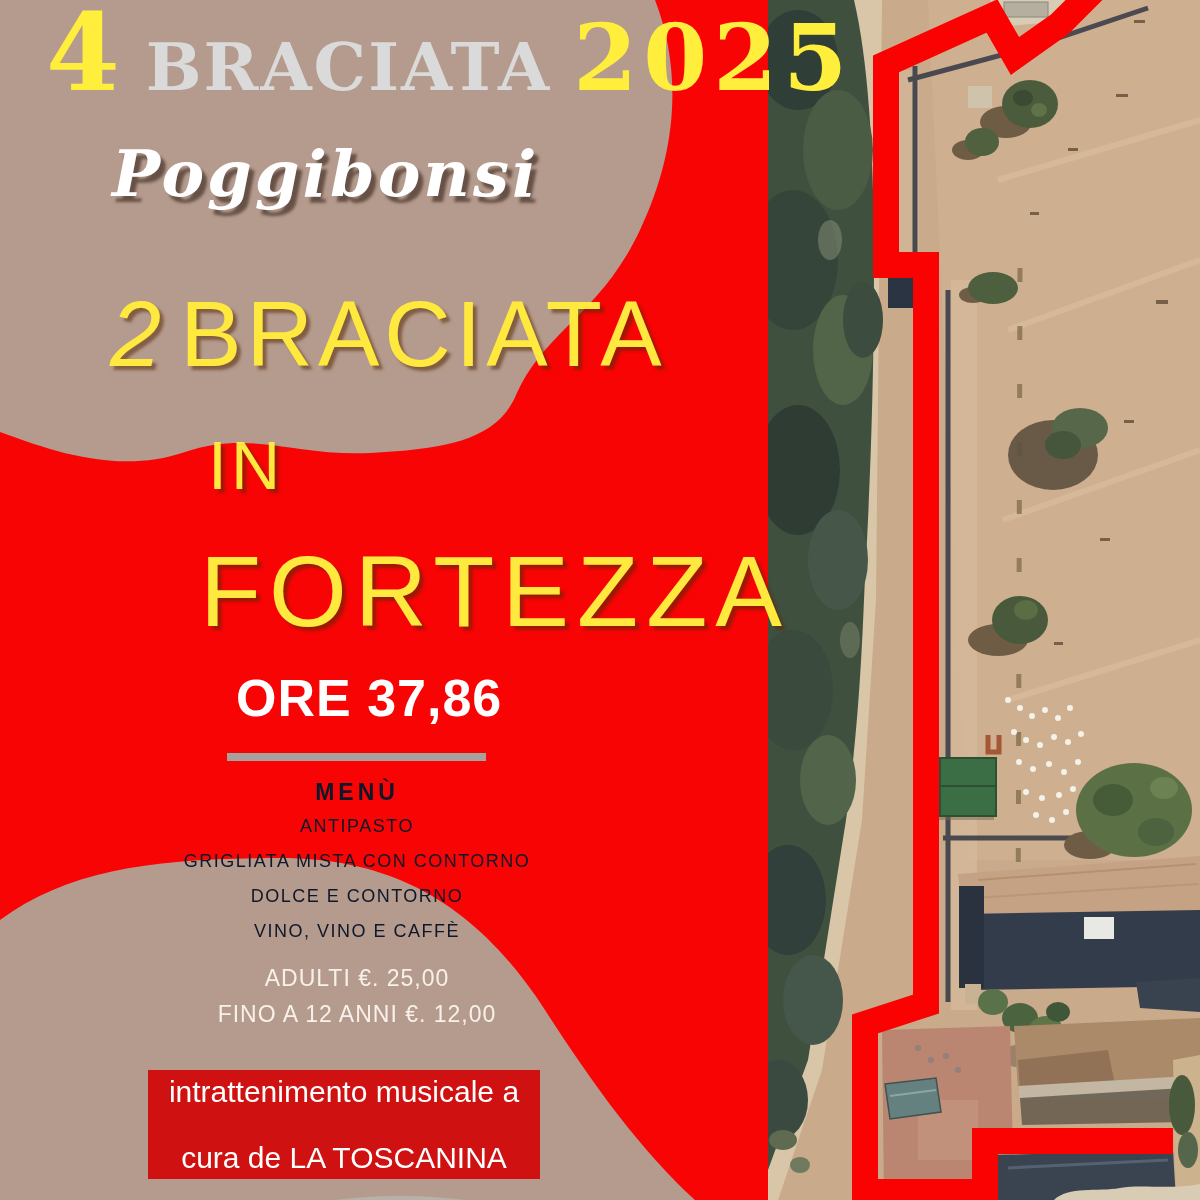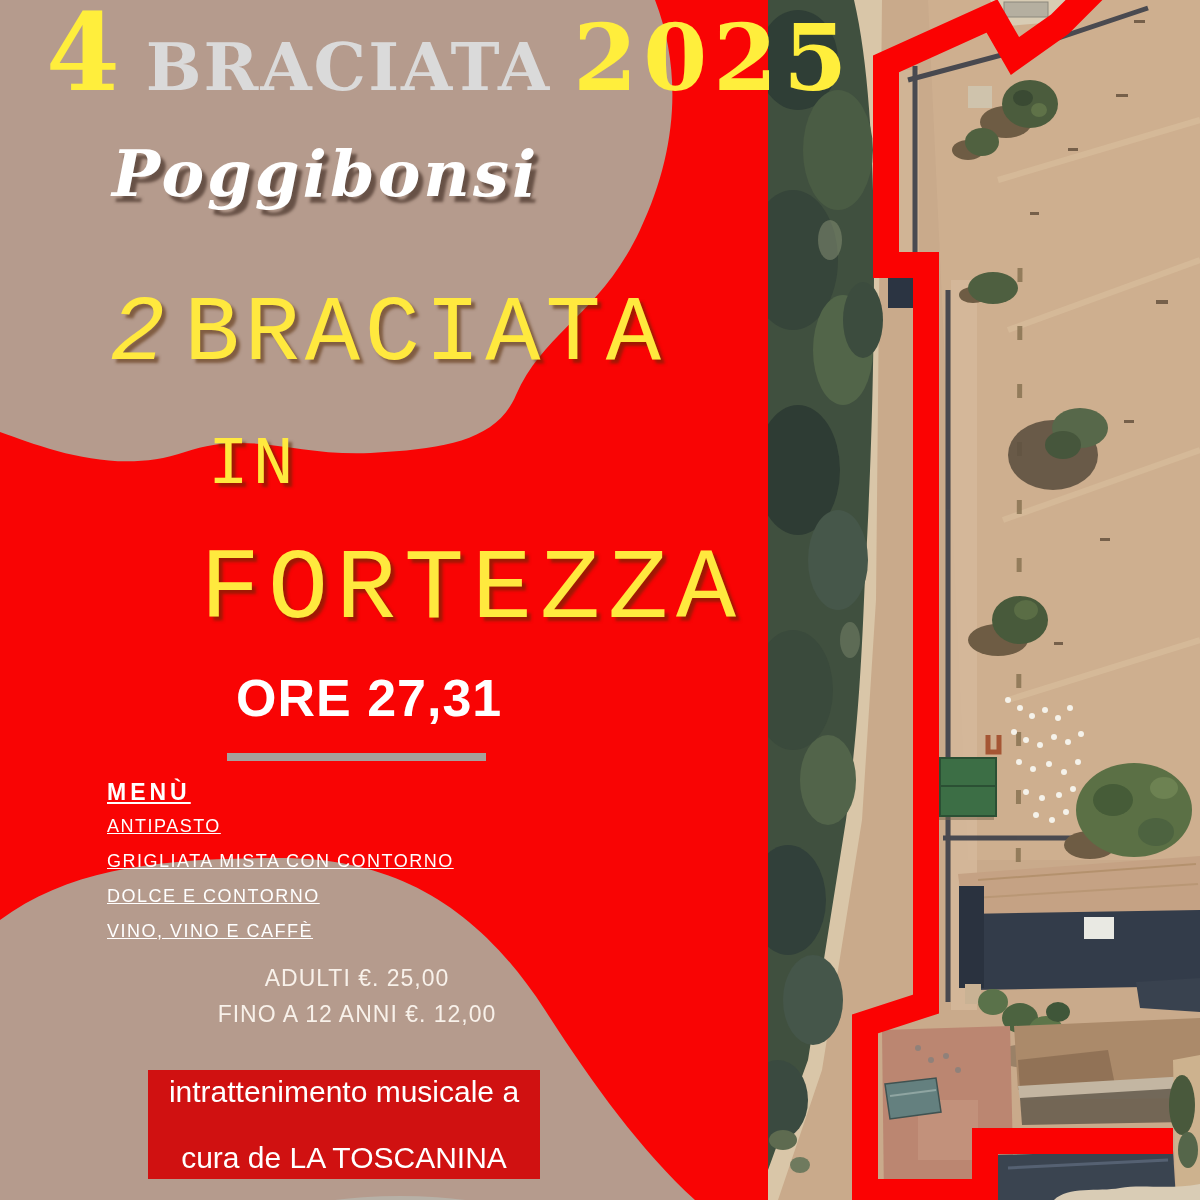--- a/index.html
+++ b/index.html
@@ -12,30 +12,30 @@
   
   .date-line{left:46px;top:-10px;white-space:nowrap;z-index:6;}
   .date-day{font-family:"DejaVu Serif",serif;font-weight:700;font-size:106px;color:#ffee3c;vertical-align:baseline;}
   .date-month{font-family:"DejaVu Serif",serif;font-weight:700;font-size:66px;color:#dadada;letter-spacing:2px;margin-left:26px;vertical-align:baseline;}
   .date-year{font-family:"DejaVu Serif",serif;font-weight:700;font-size:92px;color:#ffee3c;letter-spacing:6px;margin-left:22px;vertical-align:baseline;}
   
   .location{left:112px;top:136px;font-family:"DejaVu Serif",serif;font-style:italic;font-weight:700;
     font-size:64px;color:#ffffff;letter-spacing:3px;z-index:6;
     text-shadow:5px 6px 3px rgba(84,62,52,0.8);}
   
-  .title-y{font-family:Liberation Mono, monospace;color:#ffe93e;z-index:6;white-space:nowrap;
+  .title-y{font-family:Liberation Sans, sans-serif;color:#ffe93e;z-index:6;white-space:nowrap;
     text-shadow:4px 4px 3px rgba(86,42,6,0.55);}
   .title-1{left:110px;top:282px;font-size:92px;letter-spacing:5px;}
   .title-1 .num{font-style:italic;margin-right:14px;}
   .title-2{left:208px;top:426px;font-size:68px;letter-spacing:4px;text-align:center;}
   .title-3{left:200px;top:534px;font-size:100px;letter-spacing:8px;}
   
   .time{left:236px;top:668px;font-size:52px;font-weight:700;color:#ffffff;letter-spacing:1px;z-index:6;}
   .divider{left:227px;top:753px;width:259px;height:8px;background:#a6a19c;z-index:6;}
-  .menu-block{left:107px;top:775px;width:500px;z-index:6;color:#ffffff;text-decoration:underline;}
+  .menu-block{left:107px;top:775px;width:500px;text-align:center;z-index:6;color:#0f172a;}
   .menu-heading{font-size:23px;font-weight:700;letter-spacing:4px;line-height:34px;}
   .menu-item{font-size:18px;font-weight:400;letter-spacing:1.5px;line-height:35px;}
   .price-block{left:107px;top:960px;width:500px;text-align:center;z-index:6;color:#f8f1ea;}
   .price-line{font-size:23px;letter-spacing:1px;line-height:36px;}
   
   .info-box{left:148px;top:1070px;width:392px;height:109px;background:#d01111;z-index:7;
     display:flex;flex-direction:column;justify-content:space-between;text-align:center;}
   .info-line{font-size:30px;color:#ffffff;line-height:43px;}
   
   .blob-top{left:0;top:0;z-index:2;}
@@ -236,21 +236,21 @@
   </div>
 
   <div class="abs location">Poggibonsi</div>
 
   <div class="abs title-y title-1">
     <span class="num">2</span><span>BRACIATA</span>
   </div>
   <div class="abs title-y title-2">IN</div>
   <div class="abs title-y title-3">FORTEZZA</div>
 
-  <div class="abs time">ORE 27,31</div>
+  <div class="abs time">ORE 37,86</div>
 
   <div class="abs divider"></div>
 
   <div class="abs menu-block">
     <div class="menu-heading">MENÙ</div>
     <div class="menu-item">ANTIPASTO</div>
     <div class="menu-item">GRIGLIATA MISTA CON CONTORNO</div>
     <div class="menu-item">DOLCE E CONTORNO</div>
     <div class="menu-item">VINO, VINO E CAFFÈ</div>
   </div>

